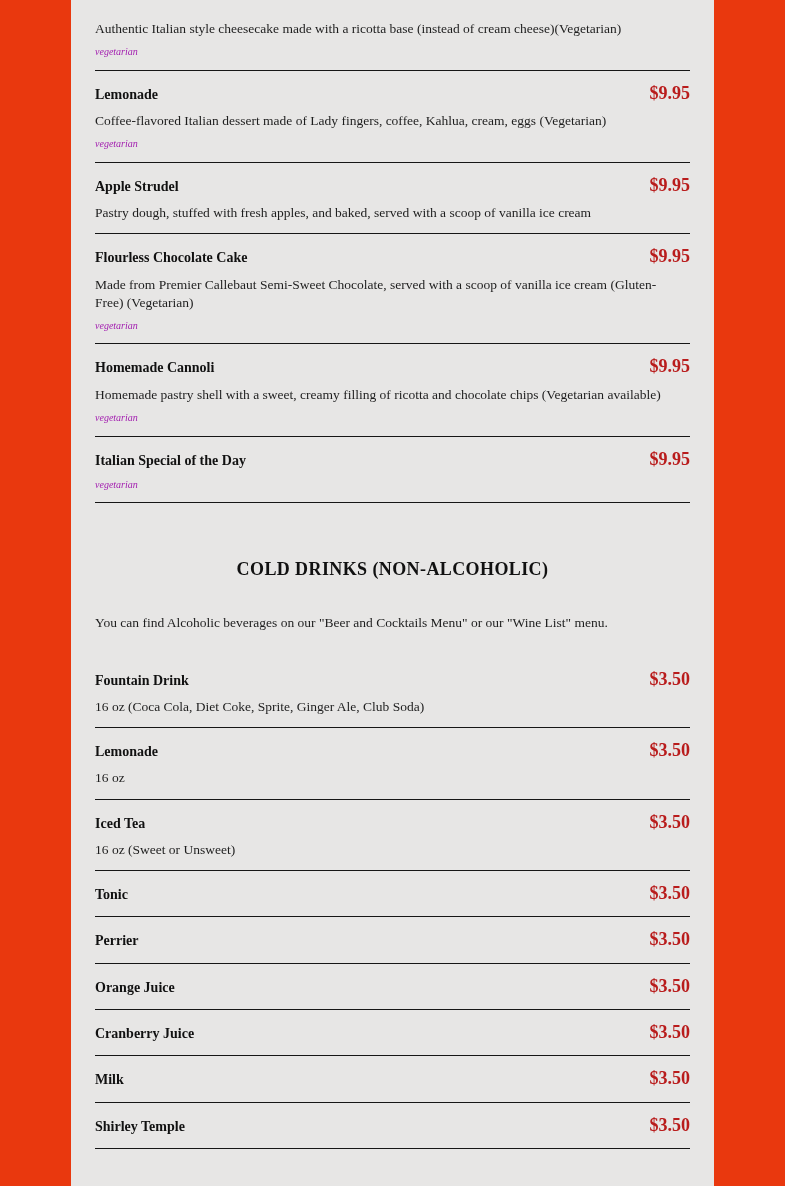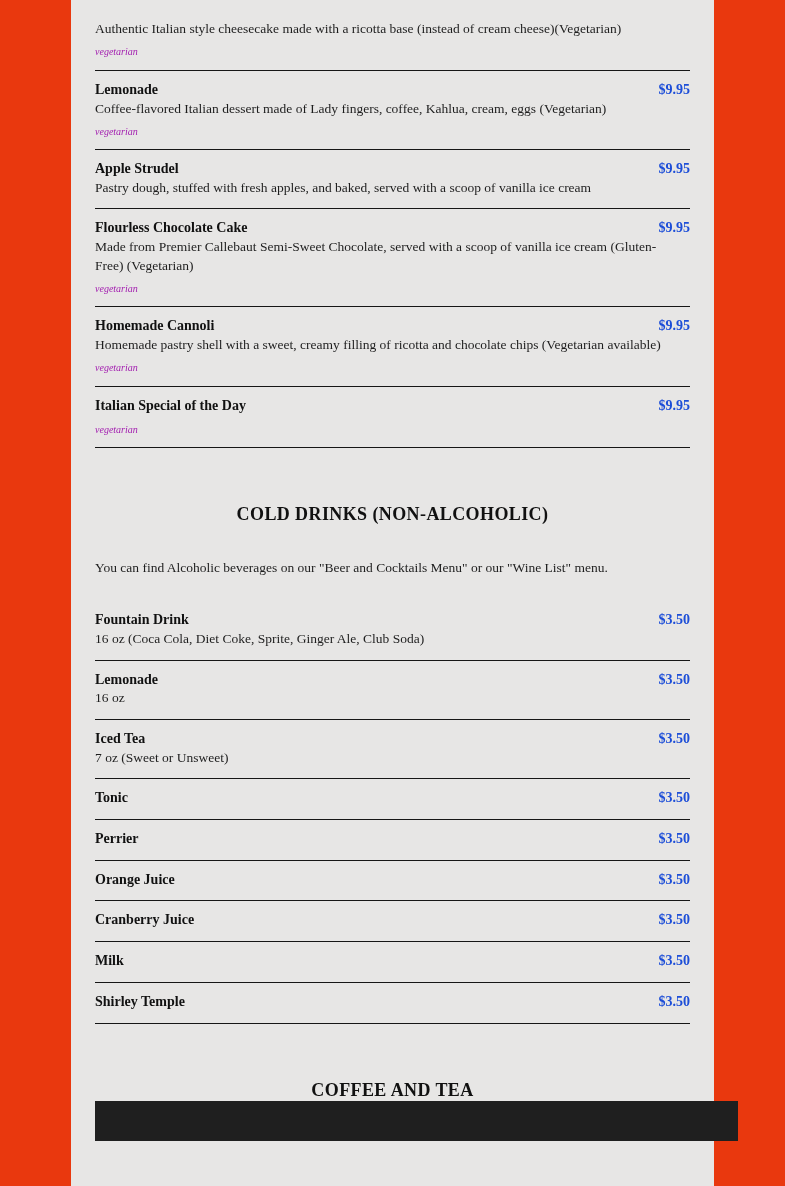--- a/index.html
+++ b/index.html
@@ -41,29 +41,30 @@
 
   .item-name {
     font-weight: bold;
     font-size: 14px;
     line-height: 1.35;
     color: #111;
   }
 
   .item-price {
     font-weight: bold;
-    font-size: 14px;
-    line-height: 1.35;
-    color: #1d4ed8;
+    font-size: 18px;
+    line-height: 1.35;
+    color: #b91c1c;
     white-space: nowrap;
   }
 
   .item-desc {
     font-size: 13.5px;
     line-height: 1.35;
+    margin-top: 7px;
     color: #1e1e1e;
     max-width: 580px;
   }
 
   .menu-item.partial .item-desc {
     margin-top: 0;
   }
 
   .item-tag {
     font-style: italic;
@@ -168,21 +169,21 @@
           <span class="item-name">Lemonade</span>
           <span class="item-price">$3.50</span>
         </div>
         <div class="item-desc">16 oz</div>
       </div>
       <div class="menu-item">
         <div class="item-header">
           <span class="item-name">Iced Tea</span>
           <span class="item-price">$3.50</span>
         </div>
-        <div class="item-desc">7 oz (Sweet or Unsweet)</div>
+        <div class="item-desc">16 oz (Sweet or Unsweet)</div>
       </div>
       <div class="menu-item">
         <div class="item-header">
           <span class="item-name">Tonic</span>
           <span class="item-price">$3.50</span>
         </div>
       </div>
       <div class="menu-item">
         <div class="item-header">
           <span class="item-name">Perrier</span>

